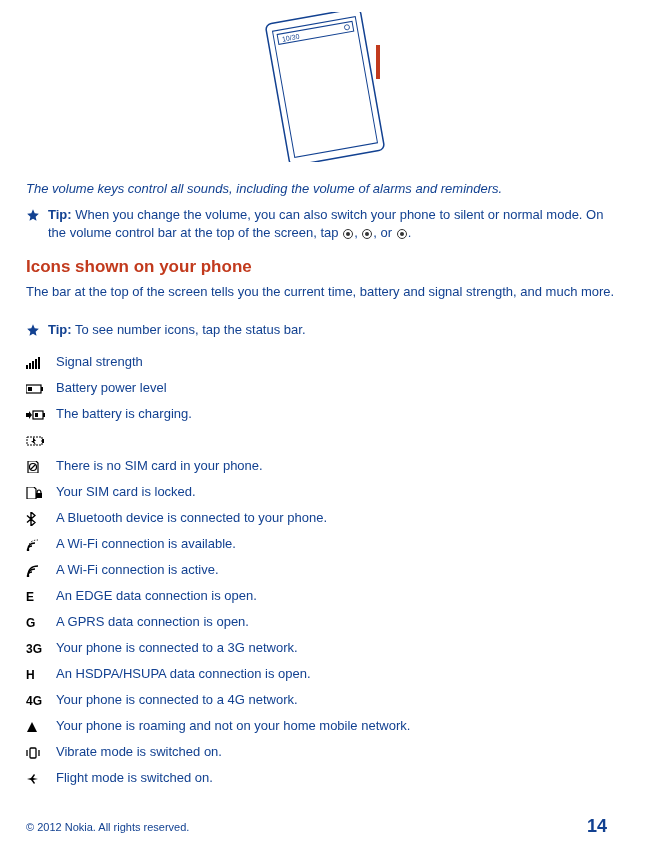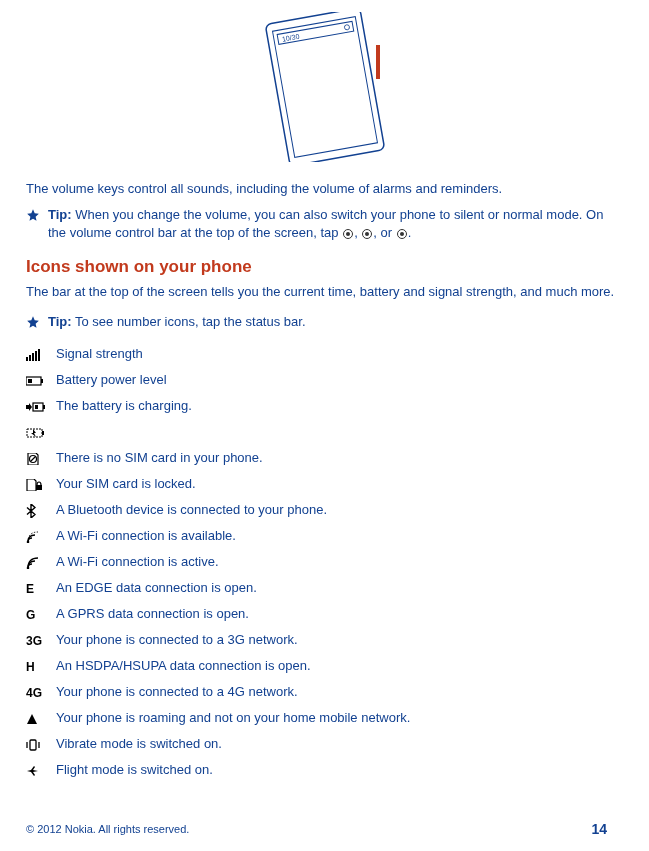--- a/index.html
+++ b/index.html
@@ -15,20 +15,21 @@
     }
     .phone-illustration {
       display: flex;
       justify-content: center;
       margin-bottom: 18px;
       margin-top: 4px;
     }
     .intro-text {
       margin-bottom: 8px;
       line-height: 1.4;
+      font-style: italic;
     }
     .tip-row {
       display: flex;
       align-items: flex-start;
       margin-bottom: 14px;
       gap: 8px;
     }
     .tip-row .star-icon {
       flex: 0 0 auto;
       margin-top: 2px;
@@ -39,21 +40,21 @@
     .tip-label { font-weight: bold; }
     .section-heading {
       color: #c23a1d;
       font-size: 17px;
       font-weight: bold;
       margin-top: 10px;
       margin-bottom: 6px;
     }
     .section-intro {
       line-height: 1.4;
-      margin-bottom: 12px;
+      margin-bottom: 20px;
     }
     .icon-list { }
     .icon-item {
       display: flex;
       align-items: center;
       gap: 8px;
       margin-bottom: 8px;
       min-height: 18px;
     }
     .icon-item .icon-box {
@@ -84,21 +85,21 @@
       position: absolute;
       bottom: 14px;
       left: 26px;
       right: 42px;
       display: flex;
       justify-content: space-between;
       align-items: center;
       font-size: 11px;
       color: #124191;
     }
-    .footer .page-num { font-size: 14px; font-weight: bold; }
+    .footer .page-num { font-size: 18px; font-weight: bold; }
     .txt-icon { font-family: Arial, sans-serif; font-weight: bold; color: #000; font-size: 12px; }
   </style>
 </head>
 <body>
 
 <div class="phone-illustration">
   <svg width="140" height="150" viewBox="0 0 140 150">
     <g transform="translate(70,75) rotate(-10) translate(-48,-72)">
       <rect x="0" y="0" width="96" height="144" rx="6" fill="none" stroke="#124191" stroke-width="1.5"></rect>
       <rect x="6" y="8" width="84" height="128" fill="none" stroke="#124191" stroke-width="1"></rect>

